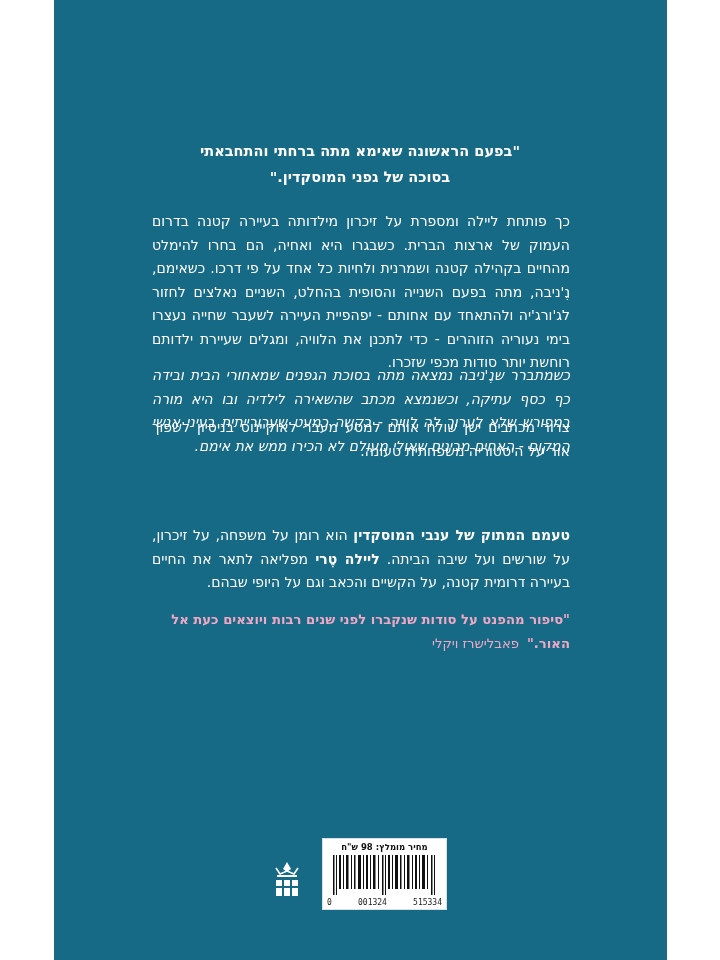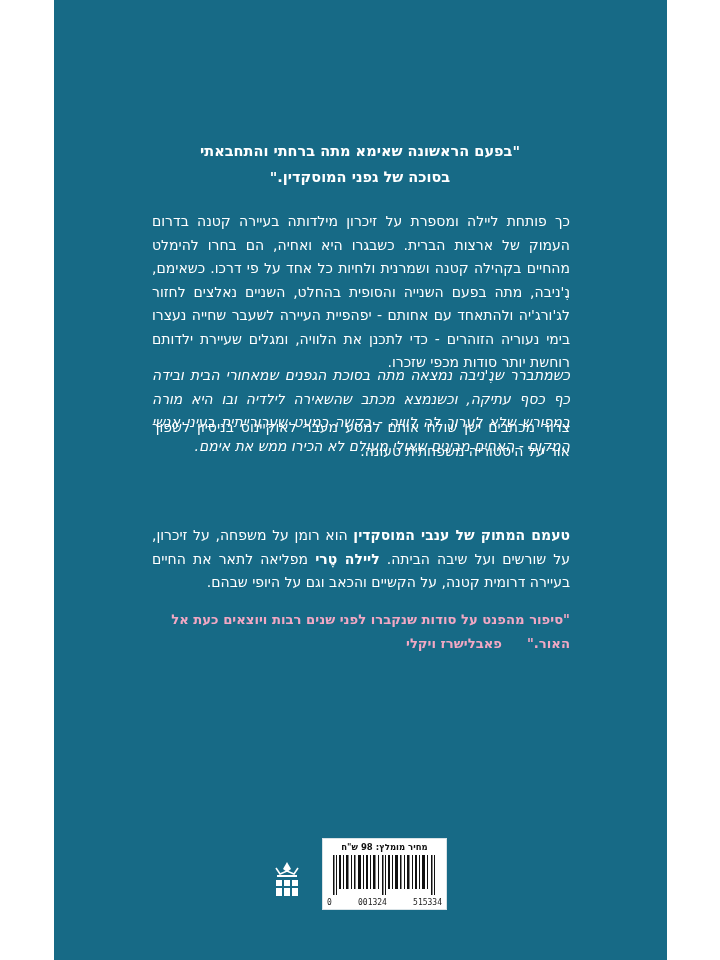--- a/index.html
+++ b/index.html
@@ -41,21 +41,21 @@
     .p3 { top: 416px; }
     .p4 { top: 524px; }
     .p4 b { font-weight: bold; }
     .praise {
       left: 152px; width: 418px; top: 608px;
       color: #f2a8c4;
       font-size: 13.2px;
       line-height: 23.5px;
     }
     .praise .q { font-weight: bold; }
-    .praise .src { font-weight: bold; margin-right: 25px; }
+    .praise .src { font-weight: normal; margin-right: 8px; }
 
     .logo {
       position: absolute;
       left: 272px; top: 860px;
       width: 30px; height: 40px;
     }
     .barcode-box {
       position: absolute;
       left: 322px; top: 838px;
       width: 123px; height: 70px;

